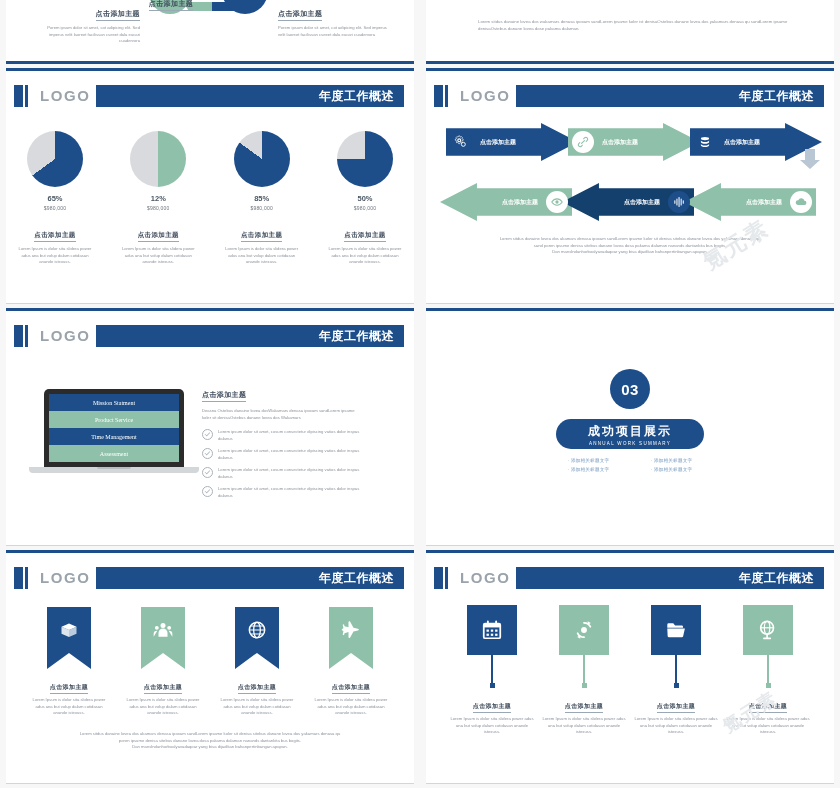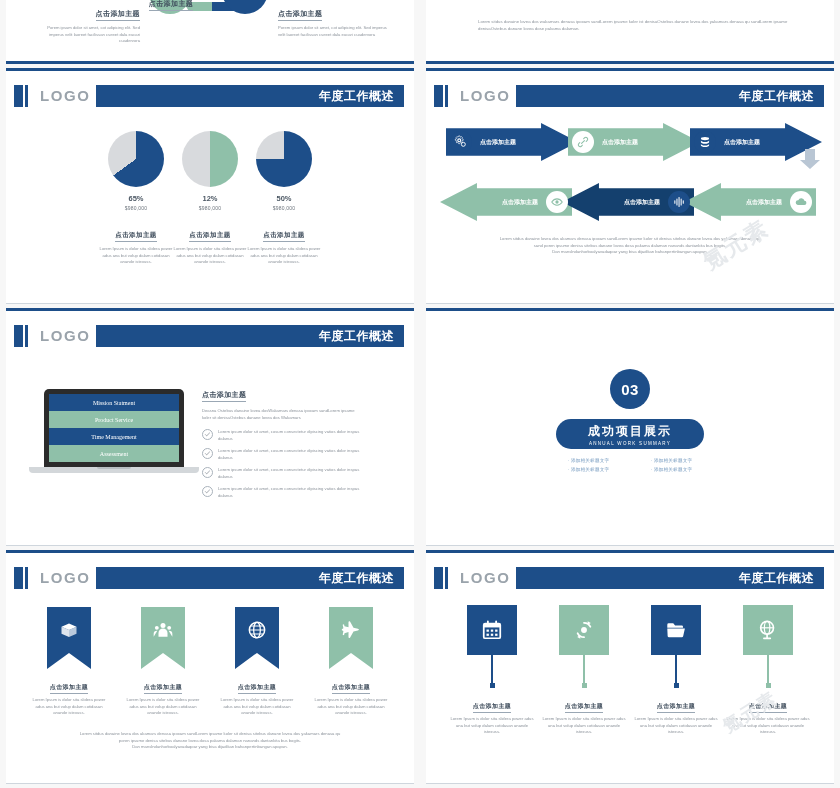--- a/index.html
+++ b/index.html
@@ -64,21 +64,21 @@
   .conn-g { position:absolute; left:180px; top:36px; width:50px; height:9px;
             background:#8fc0a9; border-radius:0 0 6px 6px; }
   .conn-b { position:absolute; left:206px; top:36px; width:28px; height:9px;
             background:#1d4e89; }
   .s1 .colL { position:absolute; left:34px; top:2px; width:100px; text-align:right; }
   .s1 .colR { position:absolute; left:272px; top:2px; width:115px; text-align:left; }
   .s1 .colC { position:absolute; left:120px; top:-8px; width:90px; text-align:center; }
 
   
   .pies { position:absolute; top:60px; left:12px; right:12px;
-          display:flex; justify-content:center; }
+          display:flex; justify-content:space-between; }
   .pie-cell { width:74px; text-align:center; }
   .pie { width:56px; height:56px; border-radius:50%; margin:0 auto 7px; }
   .pct { font-size:7.5px; font-weight:bold; color:#4b5763; }
   .amt { font-size:5px; color:#6d757d; margin-top:2px; letter-spacing:.2px; }
   .pie-txt { margin-top:12px; }
   .pie-txt .cn-title { font-size:6.5px; }
   .pie-txt .lorem { margin-top:4px; }
 
   
   .arrows-top { position:absolute; top:52px; left:20px; right:14px; height:40px; }
@@ -253,20 +253,26 @@
             <div class="amt">$980,000</div>
             <div class="pie-txt"><div class="cn-title">点击添加主题</div><div class="lorem lorem-c">Lorem Ipsum is dolor sita slidera power adus ana but volup dalam cotidasan anande istexuss.</div></div>
           </div>
           <div class="pie-cell">
             <div class="pie" style="background:conic-gradient(#8fc0a9 0deg 180deg, #d8dadd 180deg 360deg);"></div>
             <div class="pct">12%</div>
             <div class="amt">$980,000</div>
             <div class="pie-txt"><div class="cn-title">点击添加主题</div><div class="lorem lorem-c">Lorem Ipsum is dolor sita slidera power adus ana but volup dalam cotidasan anande istexuss.</div></div>
           </div>
           <div class="pie-cell">
+            <div class="pie" style="background:conic-gradient(#1d4e89 0deg 306deg, #d8dadd 306deg 360deg);"></div>
+            <div class="pct">85%</div>
+            <div class="amt">$980,000</div>
+            <div class="pie-txt"><div class="cn-title">点击添加主题</div><div class="lorem lorem-c">Lorem Ipsum is dolor sita slidera power adus ana but volup dalam cotidasan anande istexuss.</div></div>
+          </div>
+          <div class="pie-cell">
             <div class="pie" style="background:conic-gradient(#1d4e89 0deg 270deg, #d8dadd 270deg 360deg);"></div>
             <div class="pct">50%</div>
             <div class="amt">$980,000</div>
             <div class="pie-txt"><div class="cn-title">点击添加主题</div><div class="lorem lorem-c">Lorem Ipsum is dolor sita slidera power adus ana but volup dalam cotidasan anande istexuss.</div></div>
           </div>
         </div>
     </div>
 
     <div class="slide">
       <div class="hdr">

